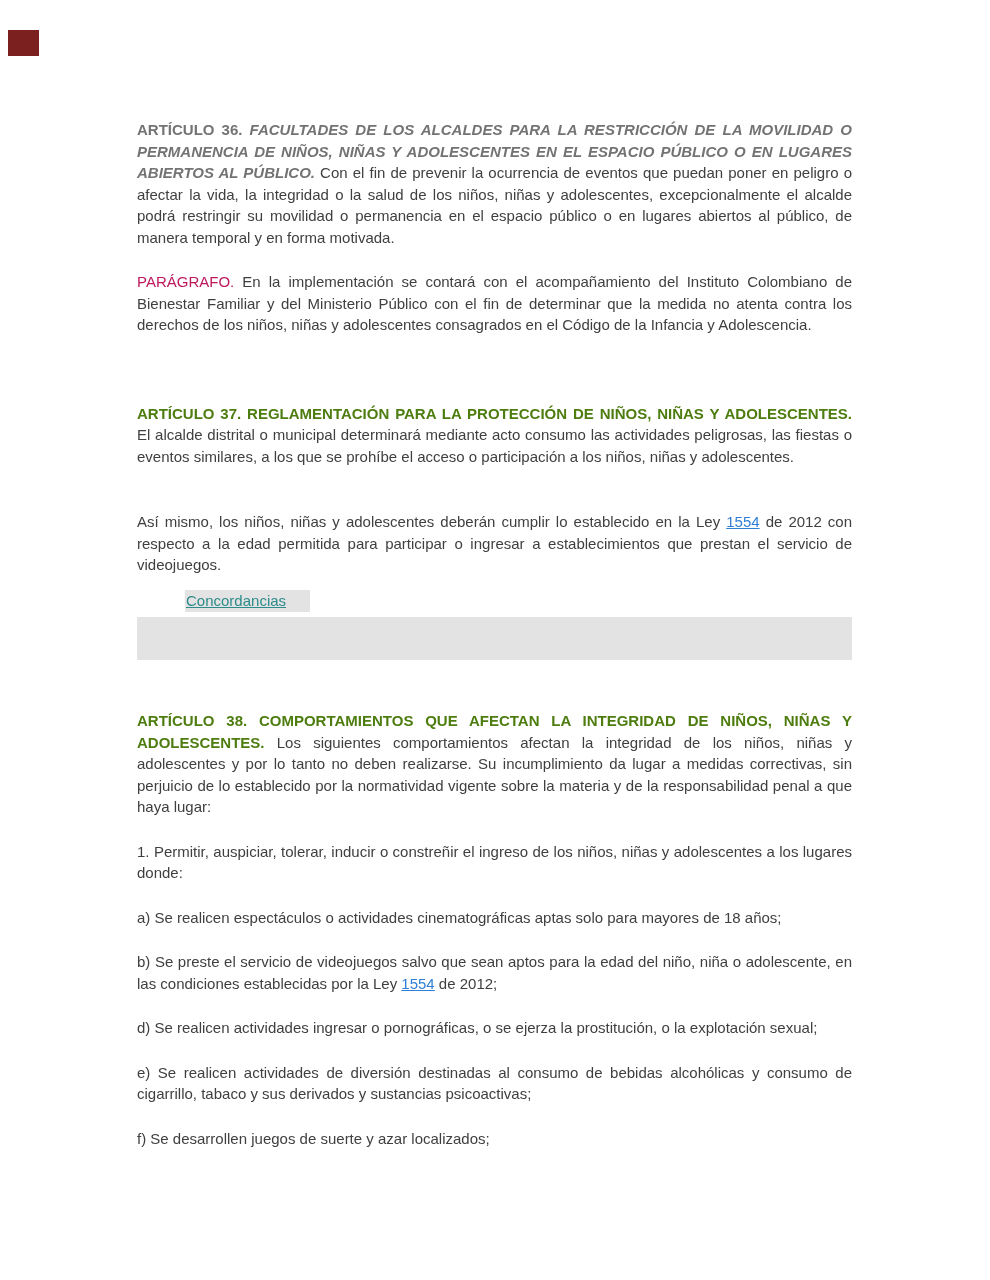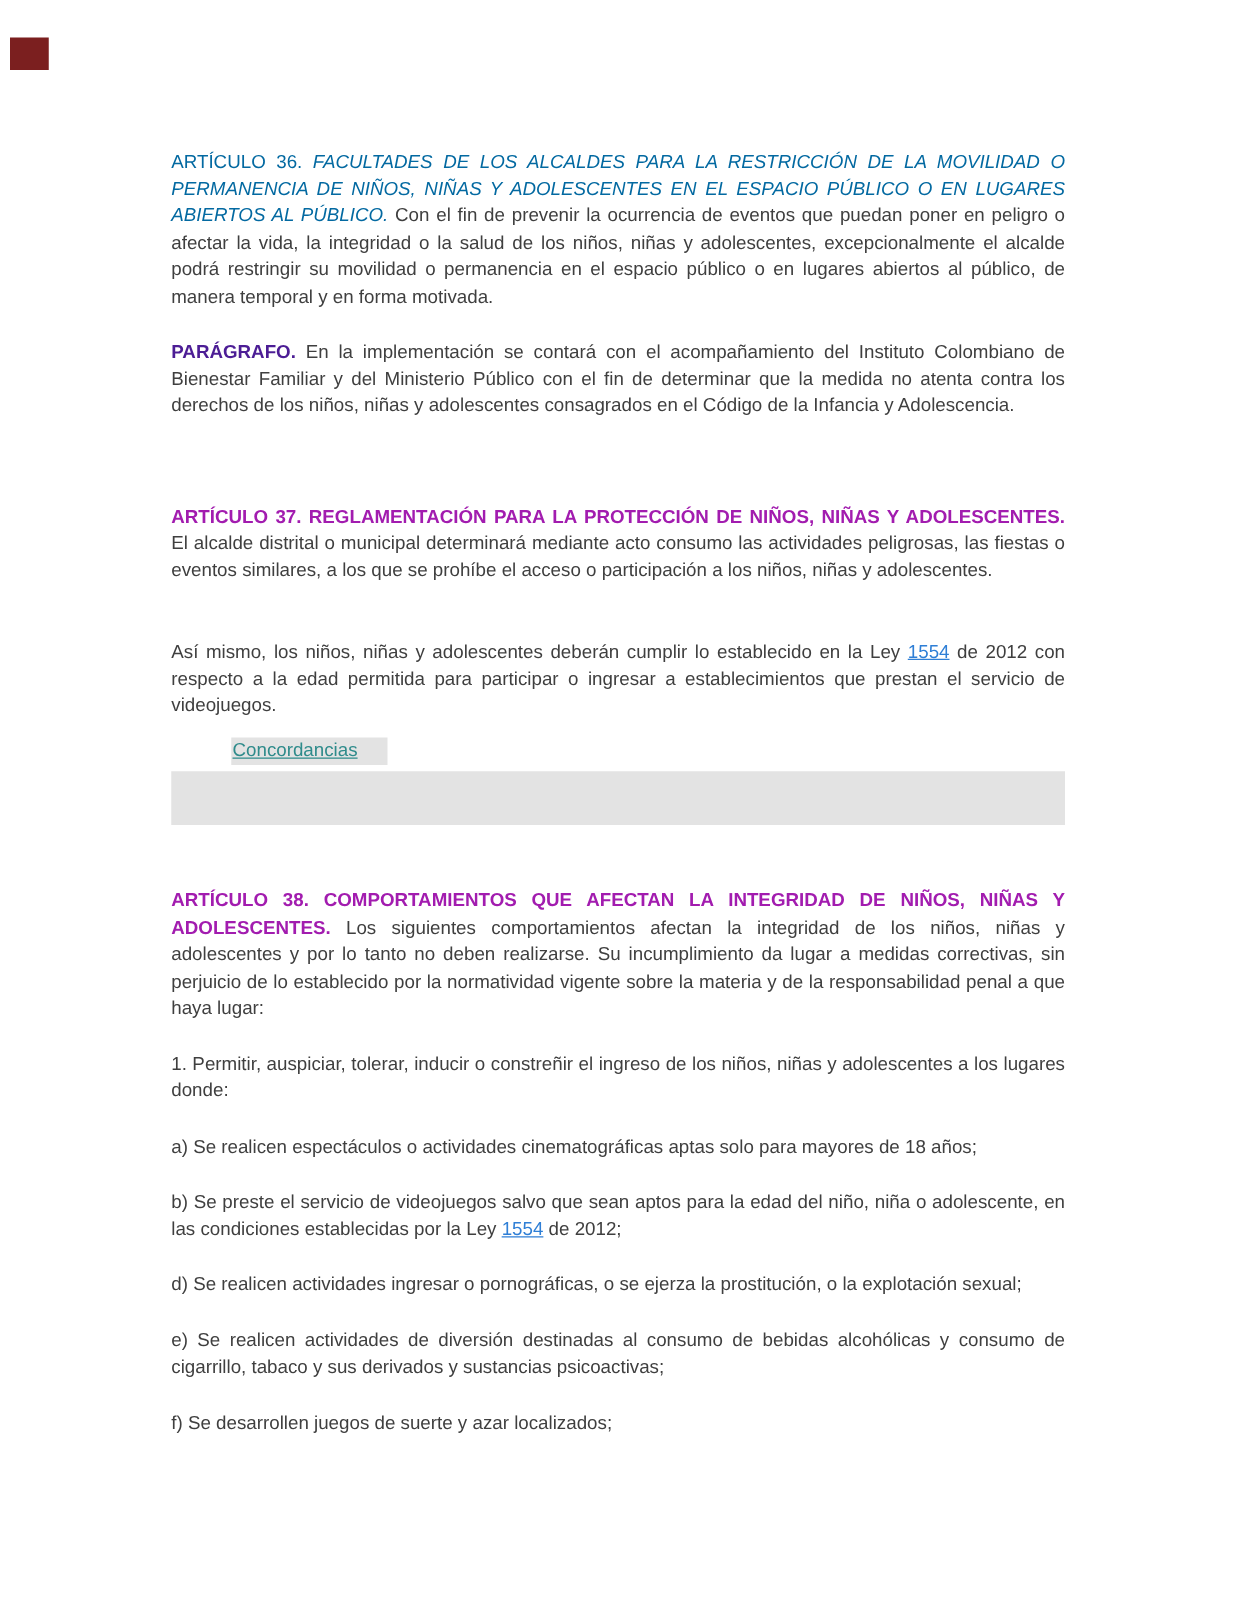--- a/index.html
+++ b/index.html
@@ -28,24 +28,24 @@
   }
   .para {
     margin: 23px 0;
     font-size: 15px;
     line-height: 21.5px;
     color: #3f3f3f;
     text-align: justify;
   }
   .para.first { margin-top: 0; }
   .para.tight-bottom { margin-bottom: 14px; margin-top: 44px; }
-  .h-blue { color: #0369a1; font-weight: normal; }
+  .h-blue { color: #737373; font-weight: bold; }
   .h-blue.italic { font-style: italic; }
-  .h-gold { color: #a21caf; font-weight: bold; }
-  .b-label { color: #4c1d95; font-weight: bold; }
+  .h-gold { color: #4d7c0f; font-weight: bold; }
+  .b-label { color: #be185d; font-weight: normal; }
   a.doc-link { color: #2f7fd6; text-decoration: underline; cursor: pointer; }
   .conc-wrap {
     margin: 14px 0 0 0;
     font-size: 15px;
     line-height: 21.5px;
     padding-left: 48px;
   }
   a.conc-link {
     color: #2e8b8b;
     text-decoration: underline;

